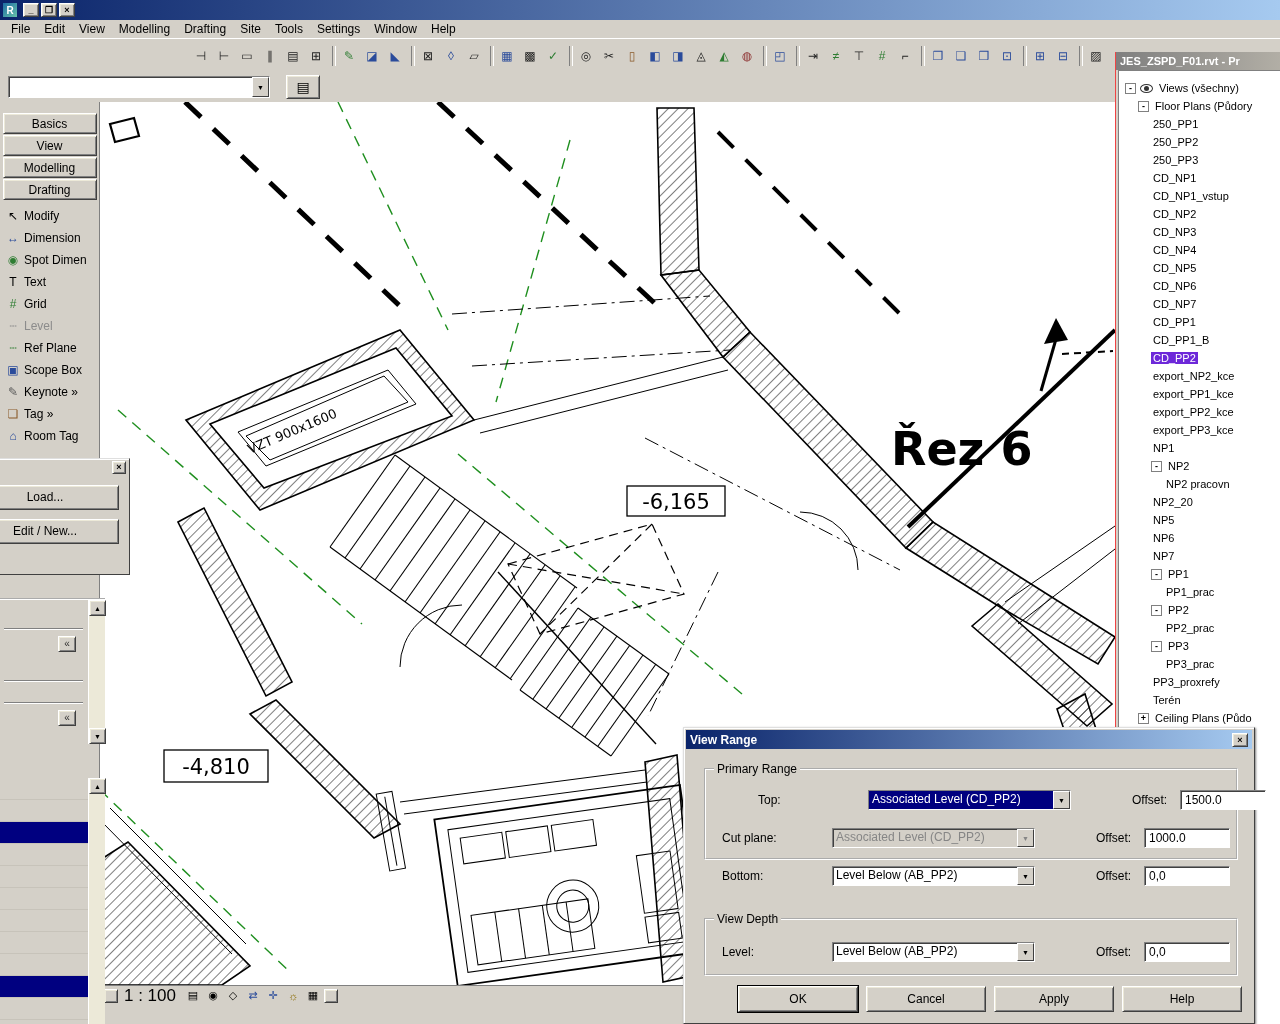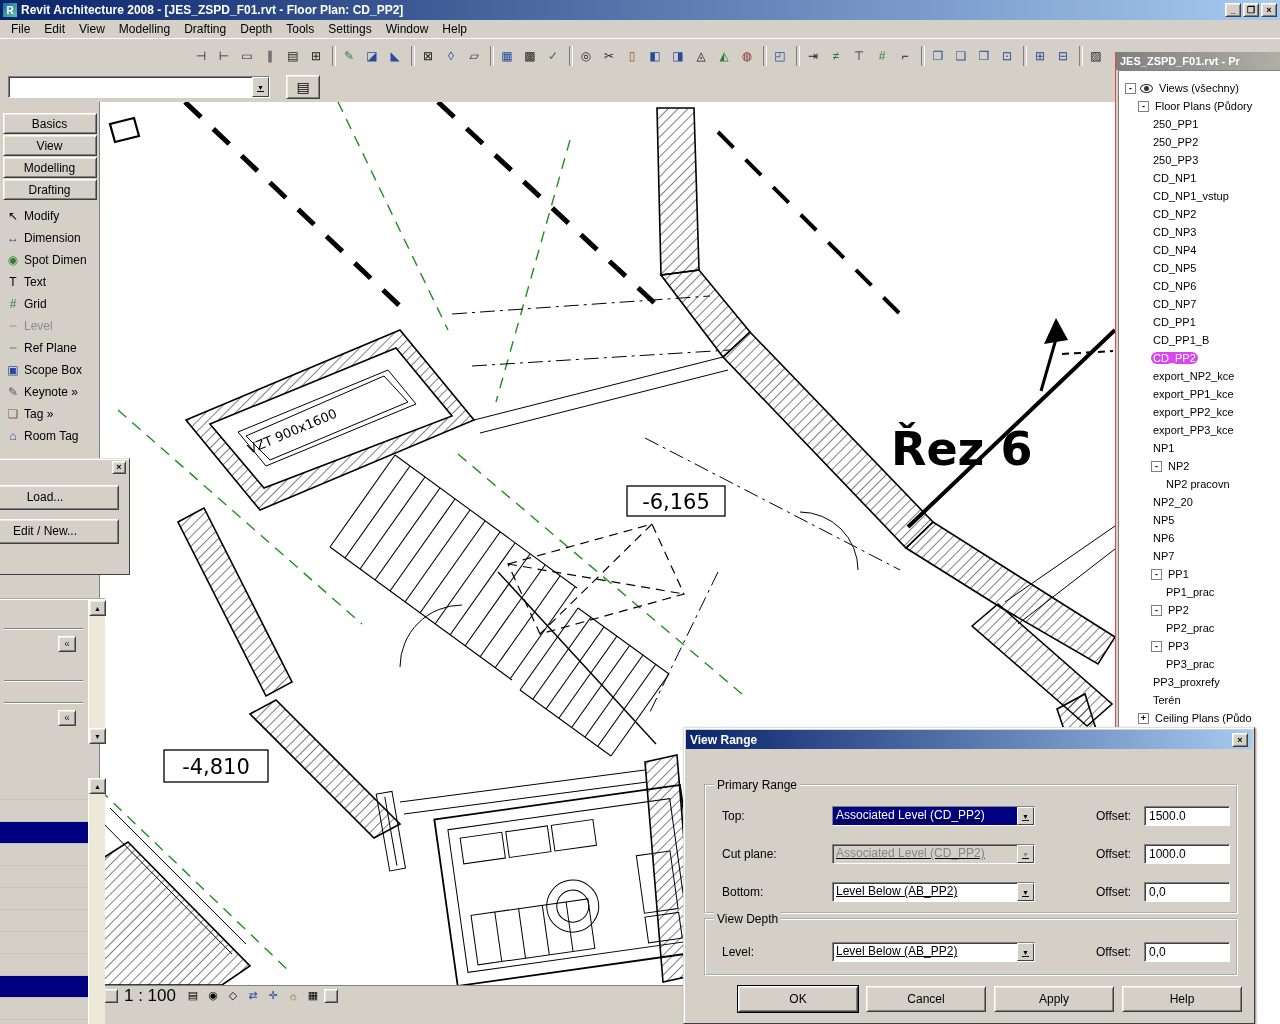--- a/index.html
+++ b/index.html
@@ -19,21 +19,21 @@
 .menu-item{padding:1px 7px;font-size:12px;white-space:nowrap;}
 
 
 .toolbar{position:absolute;top:38px;left:0;width:1280px;height:34px;display:flex;align-items:center;padding-left:190px;border-top:1px solid #fff;z-index:3;}
 .tool{width:22px;height:22px;display:flex;align-items:center;justify-content:center;font-size:12px;color:#222;margin-right:1px;flex:none;position:relative;}
 .tool.sep{margin-left:10px;}
 .tool.sep::before{content:"";position:absolute;left:-6px;top:1px;height:20px;width:2px;border-left:1px solid #808080;border-right:1px solid #fff;}
 
 
 .typebar{position:absolute;top:72px;left:0;width:1115px;height:30px;display:flex;align-items:center;padding-left:8px;z-index:3;}
-.combo{display:flex;background:#fff;border:1px solid;border-color:#808080 #ffffff #ffffff #808080;box-shadow:inset 1px 1px 0 #404040;height:22px;text-decoration:underline;}
+.combo{display:flex;background:#fff;border:1px solid;border-color:#808080 #ffffff #ffffff #808080;box-shadow:inset 1px 1px 0 #404040;height:22px;}
 .combo-text{flex:1;font-size:12px;padding:2px 4px;white-space:nowrap;overflow:hidden;}
 .combo-btn{width:17px;background:#D4D0C8;border:1px solid;border-color:#ffffff #404040 #404040 #ffffff;display:flex;align-items:center;justify-content:center;font-size:7px;color:#000;flex:none;}
 .type-combo{width:262px;}
 .props-btn{width:34px;height:24px;margin-left:16px;display:flex;align-items:center;justify-content:center;font-size:14px;}
 
 
 .designbar{position:absolute;left:0;top:102px;width:100px;height:883px;background:#D4D0C8;border-right:1px solid #808080;padding-top:11px;z-index:2;}
 .db-tab{width:94px;height:21px;margin:0 auto 1px auto;display:flex;align-items:center;justify-content:center;font-size:12px;}
 .db-tools{margin-top:5px;}
 .db-tool{height:22px;display:flex;align-items:center;font-size:12px;padding-left:5px;white-space:nowrap;overflow:hidden;}
@@ -75,32 +75,32 @@
 .browser{position:absolute;left:1115px;top:20px;width:185px;height:1004px;background:#D4D0C8;border-left:1px solid #ef4444;z-index:4;margin-top:32px;}
 .browser-title{height:18px;background:linear-gradient(to right,#7f7f7f,#b8b4aa);color:#fff;font-size:11px;font-weight:bold;display:flex;align-items:center;padding:0 4px;white-space:nowrap;overflow:hidden;}
 .tree{position:absolute;left:2px;top:18px;right:0;bottom:0;background:#fff;border:1px solid;border-color:#808080 #ffffff #ffffff #808080;overflow:hidden;padding-top:8px;}
 .tree-item{display:flex;align-items:center;height:18px;padding-left:calc(var(--lvl,0)*13px + 6px);font-size:11px;white-space:nowrap;overflow:hidden;}
 .expand-box{width:11px;height:11px;border:1px solid #808080;background:#fff;font-size:9px;line-height:9px;text-align:center;margin-right:4px;flex:none;font-weight:bold;}
 .expand-box:empty{display:none;}
 .eye-icon{display:none;}
 .tree-item.has-eye .eye-icon{display:inline-block;width:13px;height:9px;border:1px solid #333;border-radius:50%;position:relative;margin-right:4px;flex:none;}
 .tree-item.has-eye .eye-icon::after{content:"";position:absolute;left:3px;top:1px;width:5px;height:5px;background:#333;border-radius:50%;}
 .tree-label{padding:0 2px;}
-.tree-item.selected .tree-label{background:#d946ef;color:#fff;border-radius:6px;}
+.tree-item.selected .tree-label{background:#6d28d9;color:#fff;}
 
 
 .dialog{position:absolute;left:683px;top:727px;width:572px;height:297px;background:#D4D0C8;border:1px solid;border-color:#dfdfdf #404040 #404040 #dfdfdf;box-shadow:inset 1px 1px 0 #fff,1px 1px 2px rgba(0,0,0,.5);z-index:30;}
 .dialog-title{height:19px;margin:2px;background:linear-gradient(to right,#0a246a,#a6caf0);display:flex;align-items:center;color:#fff;font-weight:bold;font-size:12px;padding:1px 4px;}
 .dialog-close{margin-left:auto;width:16px;height:14px;font-size:9px;font-weight:bold;text-align:center;line-height:12px;color:#000;}
 .group{position:absolute;border:2px groove #fff;}
 .group-label{position:absolute;top:-8px;left:8px;background:#D4D0C8;font-size:12px;padding:0 3px;}
-.group.primary{left:20px;top: 56px;width:534px;height:130px;}
+.group.primary{left:20px;top: 40px;width:534px;height:92px;}
 .group.depth{left:20px;top:190px;width:534px;height:58px;}
 .vr-row{position:absolute;left:0;width:100%;height:20px;}
-.group.primary .vr-row:nth-of-type(1){top:20px;}
+.group.primary .vr-row:nth-of-type(1){top:20px;margin-left:36px;}
 .group.primary .vr-row:nth-of-type(2){top:58px;}
 .group.primary .vr-row:nth-of-type(3){top:96px;}
 .group.depth .vr-row{top:22px;}
 .vr-label{position:absolute;left:16px;top:3px;font-size:12px;}
 .vr-combo{position:absolute;left:126px;top:0;width:203px;height:20px;}
 .vr-combo .combo-text{font-size:12px;padding:1px 3px;}
 .vr-offset-label{position:absolute;left:390px;top:3px;font-size:12px;}
 .vr-input{position:absolute;left:438px;top:0;width:86px;height:20px;background:#fff;border:1px solid;border-color:#808080 #ffffff #ffffff #808080;box-shadow:inset 1px 1px 0 #404040;font-size:12px;padding:2px 4px;}
 .vr-row.selected .combo-text{background:#000080;color:#fff;}
 .vr-row.disabled .combo{background:#d4d0c8;}
@@ -114,33 +114,32 @@
 .dlg-btn:nth-of-type(4){left:438px;}
 .dlg-btn.default{box-shadow:0 0 0 1px #000,inset 1px 1px 0 #ece9d8,inset -1px -1px 0 #808080;text-align:center;}
 </style>
 </head>
 <body>
 
 <div class="app">
 
   <div class="titlebar">
     <div class="title-icon">R</div>
-    <div class="title-text">Revit Architecture 2008 - [JES_ZSPD_F01.rvt - Floor Plan: CD_PP2]</div>
     <div class="win-btn raised">_</div>
     <div class="win-btn raised">❐</div>
     <div class="win-btn raised">×</div>
   </div>
 
   <div class="menubar">
     <div class="menu-item">File</div>
       <div class="menu-item">Edit</div>
       <div class="menu-item">View</div>
       <div class="menu-item">Modelling</div>
       <div class="menu-item">Drafting</div>
-      <div class="menu-item">Depth</div>
+      <div class="menu-item">Site</div>
       <div class="menu-item">Tools</div>
       <div class="menu-item">Settings</div>
       <div class="menu-item">Window</div>
       <div class="menu-item">Help</div>
   </div>
 
   <div class="toolbar">
     <div class="tool">
         <span class="g">⊣</span>
       </div>

